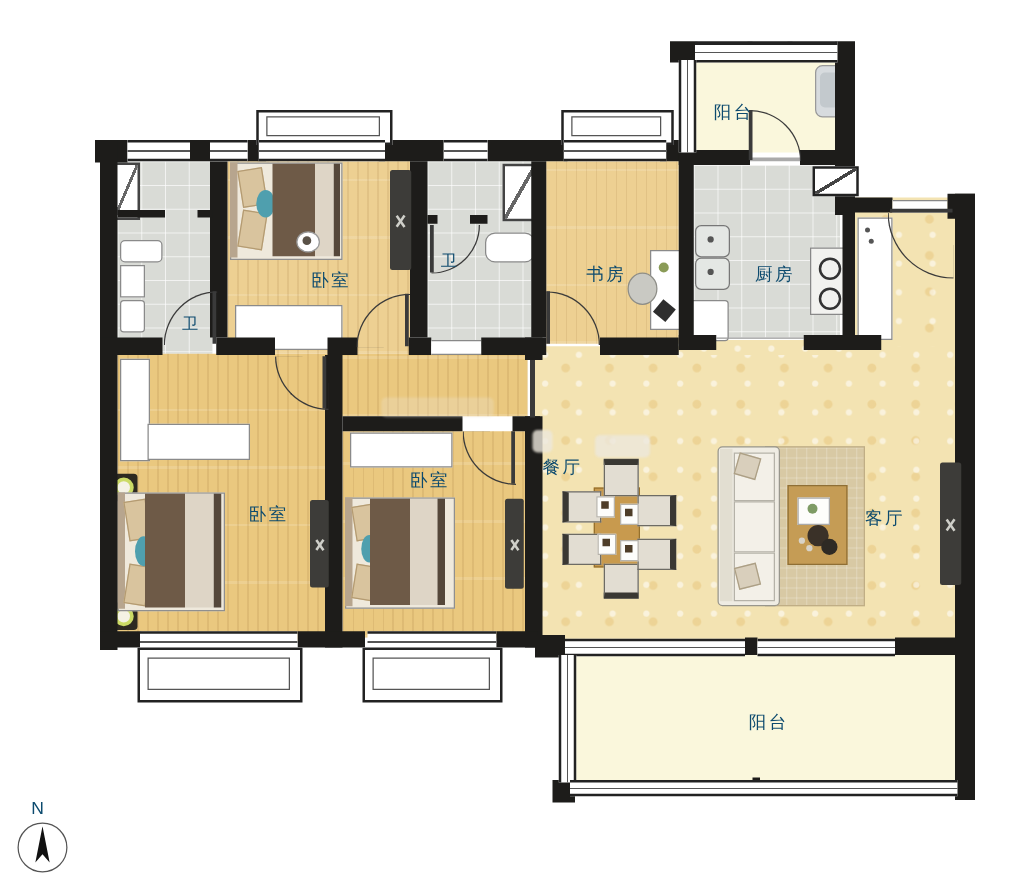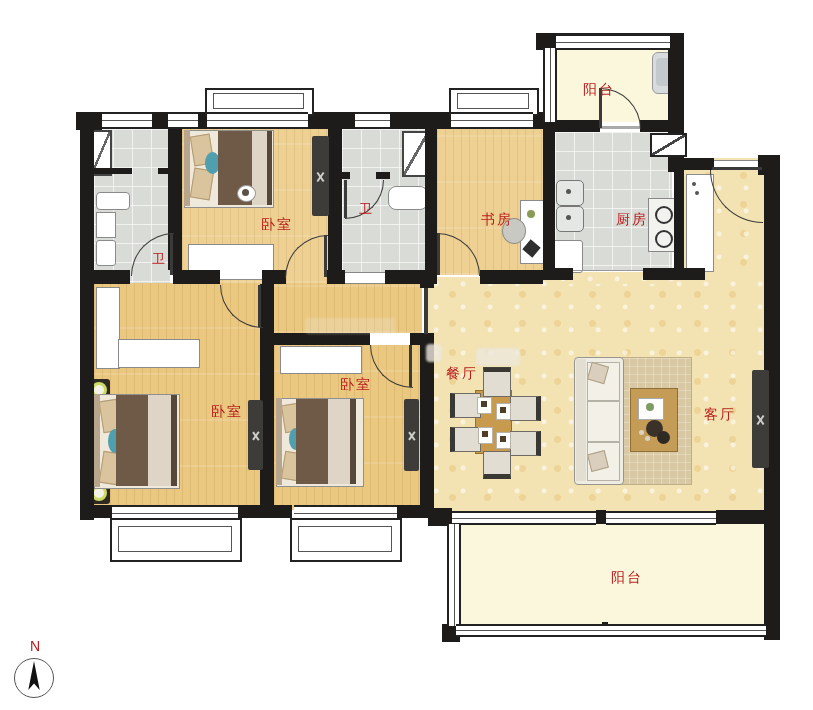--- a/index.html
+++ b/index.html
@@ -29,21 +29,21 @@
   .furn{z-index:2;}
   .wall{background:var(--wall);z-index:3;}
   .win{z-index:4;background:#fff;border-top:2px solid #222;border-bottom:2px solid #222;
        background-image:linear-gradient(transparent 46%,#555 46%,#555 56%,transparent 56%);}
   .winv{z-index:4;background:#fff;border-left:2px solid #222;border-right:2px solid #222;
        background-image:linear-gradient(90deg,transparent 46%,#555 46%,#555 56%,transparent 56%);}
   .bay{z-index:4;background:#fff;border:2px solid #222;}
   .bayin{z-index:5;background:#fff;border:1px solid #555;}
   .arc{z-index:5;border:0 solid #3a3a3a;background:transparent;}
   .leaf{z-index:5;background:#3a3a3a;}
-  .lbl{z-index:6;color:#b91c1c;font-size:14px;letter-spacing:2px;text-align:right;line-height:17px;}
+  .lbl{z-index:6;color:#0c4a6e;font-size:14px;letter-spacing:2px;text-align:center;line-height:17px;}
   .white{background:#fff;border:1px solid #8a8a8a;}
   .tvx{background:#3d3c39;border-radius:2px;z-index:4;}
   .tvx:before,.tvx:after{content:"";position:absolute;left:18%;right:18%;top:50%;height:2px;background:#cfcfc9;}
   .tvx:before{transform:rotate(55deg);} .tvx:after{transform:rotate(-55deg);}
   .pillow{background:#d9c49e;border:1px solid #b49b72;}
   .blanket{background:#6e5a47;}
   .fold{background:#ded5c6;}
   .foot{background:#55473a;}
   .head{background:#b7a58e;}
   .bedbase{background:#efe9dc;border:1px solid #8f8f8f;}

